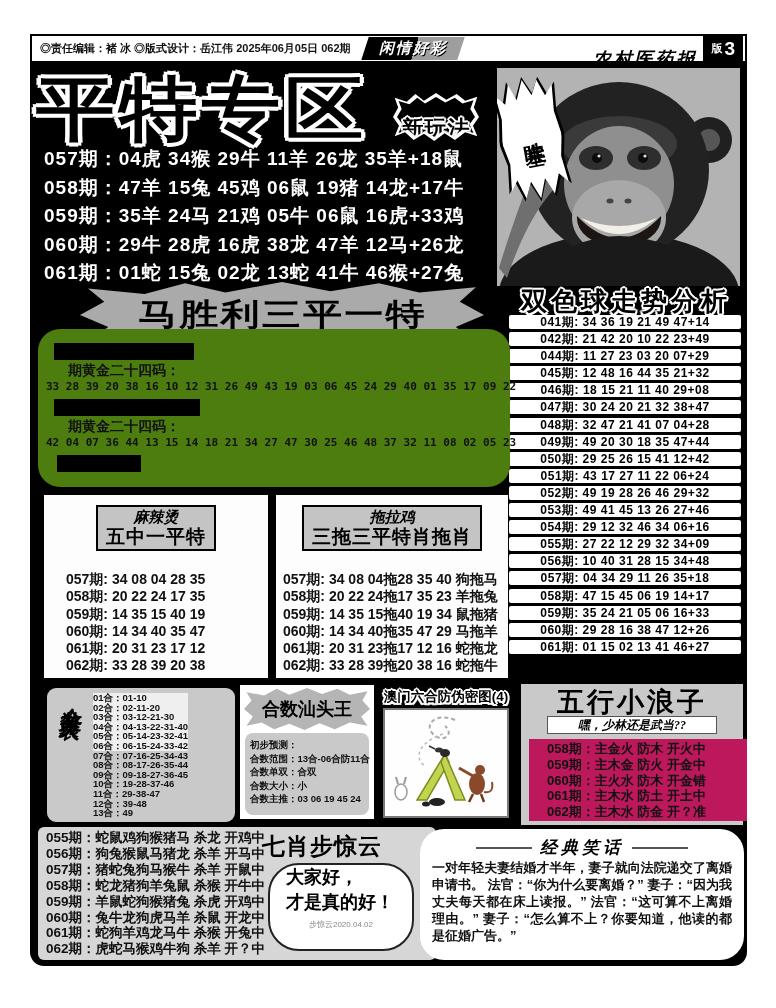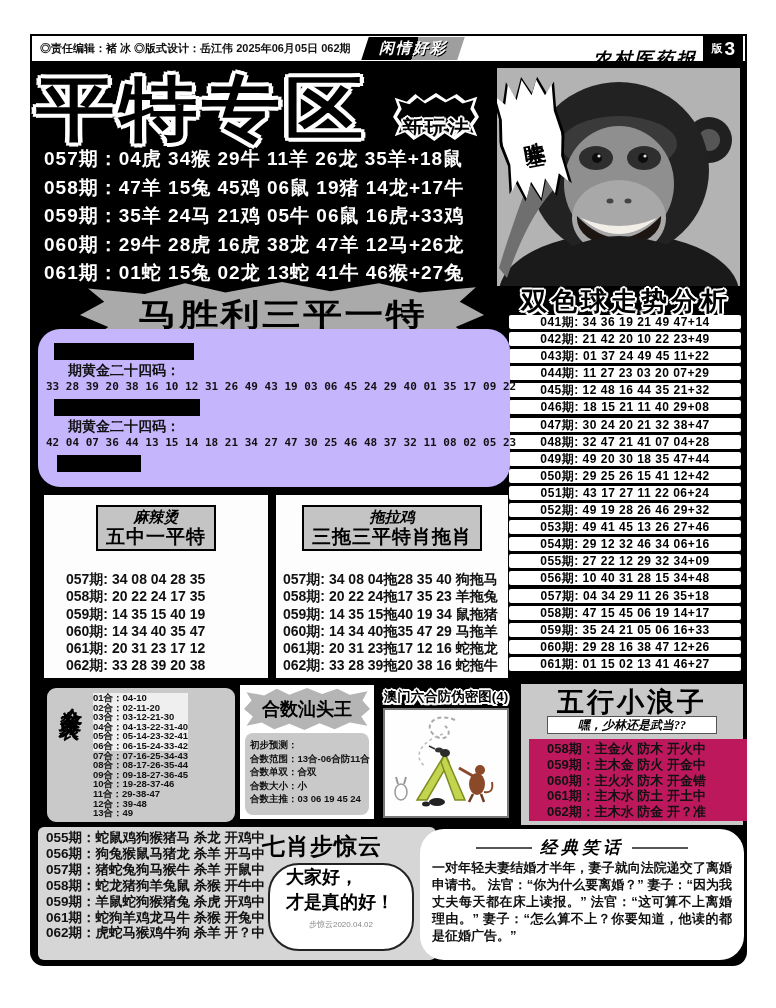--- a/index.html
+++ b/index.html
@@ -53,21 +53,21 @@
 
   
   .ssq-title{left:478px;top:221px;width:236px;text-align:center;font-size:26px;font-weight:900;letter-spacing:4px;white-space:nowrap;}
   .ssq-rows{left:479px;top:252px;width:232px;display:flex;flex-direction:column;gap:3.1px;}
   .ssq-rows .srow{background:#fff;height:14px;line-height:14px;font-size:12px;font-weight:bold;
                   text-align:center;letter-spacing:0.5px;border-radius:2px;white-space:nowrap;}
 
   
   .ma-burst{left:50px;top:219px;width:404px;height:66px;background:#aaa;display:flex;align-items:center;justify-content:center;}
   .ma-burst .txt{font-size:31px;font-weight:900;letter-spacing:2px;white-space:nowrap;transform:scaleX(1.25);}
-  .ma-box{left:8px;top:266px;width:472px;height:158px;background:#c4b5fd;border-radius:22px;}
+  .ma-box{left:8px;top:266px;width:472px;height:158px;background:#4d7c0f;border-radius:22px;}
   .ma-box .bar{position:absolute;background:#000;height:17px;}
   .ma-box .b1{left:16px;top:14px;width:140px;}
   .ma-box .b2{left:16px;top:70px;width:146px;}
   .ma-box .b3{left:19px;top:126px;width:84px;}
   .ma-box .lab{position:absolute;left:30px;font-family:"Liberation Serif",serif;font-weight:bold;font-size:14px;color:#111;}
   .ma-box .l1{top:33px;} .ma-box .l2{top:89px;}
   .ma-box .num{position:absolute;left:8px;width:460px;font-family:"DejaVu Sans Mono",monospace;
                font-size:11px;font-weight:bold;white-space:nowrap;color:#111;}
   .ma-box .n1{top:51px;} .ma-box .n2{top:107px;}
 
@@ -196,21 +196,20 @@
         <div class="inner star">
           <span class="txt">哇塞！</span>
         </div>
       </div>
     </div>
 
     <div class="abs ssq-title ow">双色球走势分析</div>
     <div class="abs ssq-rows">
       <div class="srow">041期: 34 36 19 21 49 47+14</div>
       <div class="srow">042期: 21 42 20 10 22 23+49</div>
-      <div class="srow">043期: 01 37 24 49 45 11+22</div>
       <div class="srow">044期: 11 27 23 03 20 07+29</div>
       <div class="srow">045期: 12 48 16 44 35 21+32</div>
       <div class="srow">046期: 18 15 21 11 40 29+08</div>
       <div class="srow">047期: 30 24 20 21 32 38+47</div>
       <div class="srow">048期: 32 47 21 41 07 04+28</div>
       <div class="srow">049期: 49 20 30 18 35 47+44</div>
       <div class="srow">050期: 29 25 26 15 41 12+42</div>
       <div class="srow">051期: 43 17 27 11 22 06+24</div>
       <div class="srow">052期: 49 19 28 26 46 29+32</div>
       <div class="srow">053期: 49 41 45 13 26 27+46</div>
@@ -263,21 +262,21 @@
         <div class="row">059期: 14 35 15拖40 19 34 鼠拖猪</div>
         <div class="row">060期: 14 34 40拖35 47 29 马拖羊</div>
         <div class="row">061期: 20 31 23拖17 12 16 蛇拖龙</div>
         <div class="row">062期: 33 28 39拖20 38 16 蛇拖牛</div>
       </div>
     </div>
 
     <div class="abs hb-box">
       <div class="hb-title">合数分类表</div>
       <div class="hb-rows">
-        <div class="row hi">01合：04-10</div>
+        <div class="row hi">01合：01-10</div>
         <div class="row hi">02合：02-11-20</div>
         <div class="row hi">03合：03-12-21-30</div>
         <div class="row hi">04合：04-13-22-31-40</div>
         <div class="row hi">05合：05-14-23-32-41</div>
         <div class="row hi">06合：06-15-24-33-42</div>
         <div class="row">07合：07-16-25-34-43</div>
         <div class="row">08合：08-17-26-35-44</div>
         <div class="row">09合：09-18-27-36-45</div>
         <div class="row">10合：19-28-37-46</div>
         <div class="row">11合：29-38-47</div>
@@ -336,20 +335,21 @@
       </div>
     </div>
 
     <div class="abs qx-panel">
       <div class="qx-rows">
         <div class="row">055期：蛇鼠鸡狗猴猪马 杀龙 开鸡中</div>
         <div class="row">056期：狗兔猴鼠马猪龙 杀羊 开马中</div>
         <div class="row">057期：猪蛇兔狗马猴牛 杀羊 开鼠中</div>
         <div class="row">058期：蛇龙猪狗羊兔鼠 杀猴 开牛中</div>
         <div class="row">059期：羊鼠蛇狗猴猪兔 杀虎 开鸡中</div>
+        <div class="row">060期：兔牛龙狗虎马羊 杀鼠 开龙中</div>
         <div class="row">061期：蛇狗羊鸡龙马牛 杀猴 开兔中</div>
         <div class="row">062期：虎蛇马猴鸡牛狗 杀羊 开？中</div>
       </div>
       <div class="qx-title">七肖步惊云</div>
       <div class="qx-bubble">
         <div class="l">大家好，</div>
         <div class="l">才是真的好！</div>
         <div class="sig">步惊云2020.04.02</div>
       </div>
     </div>

